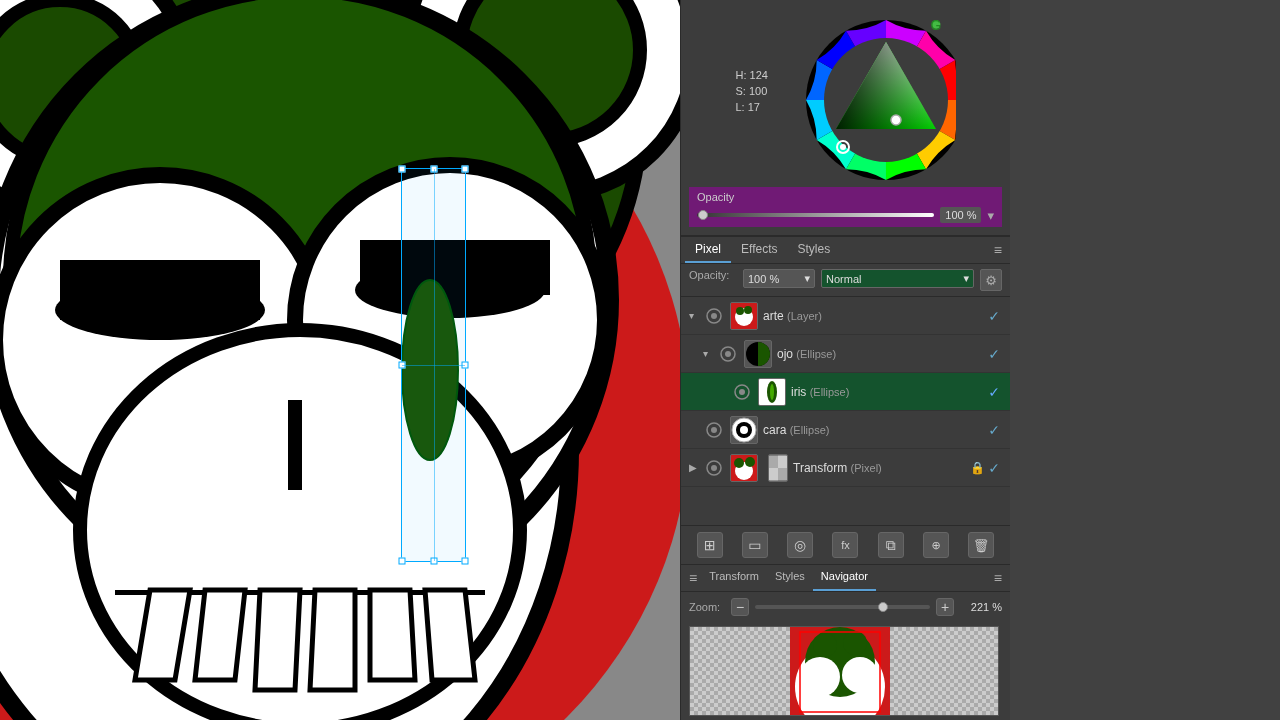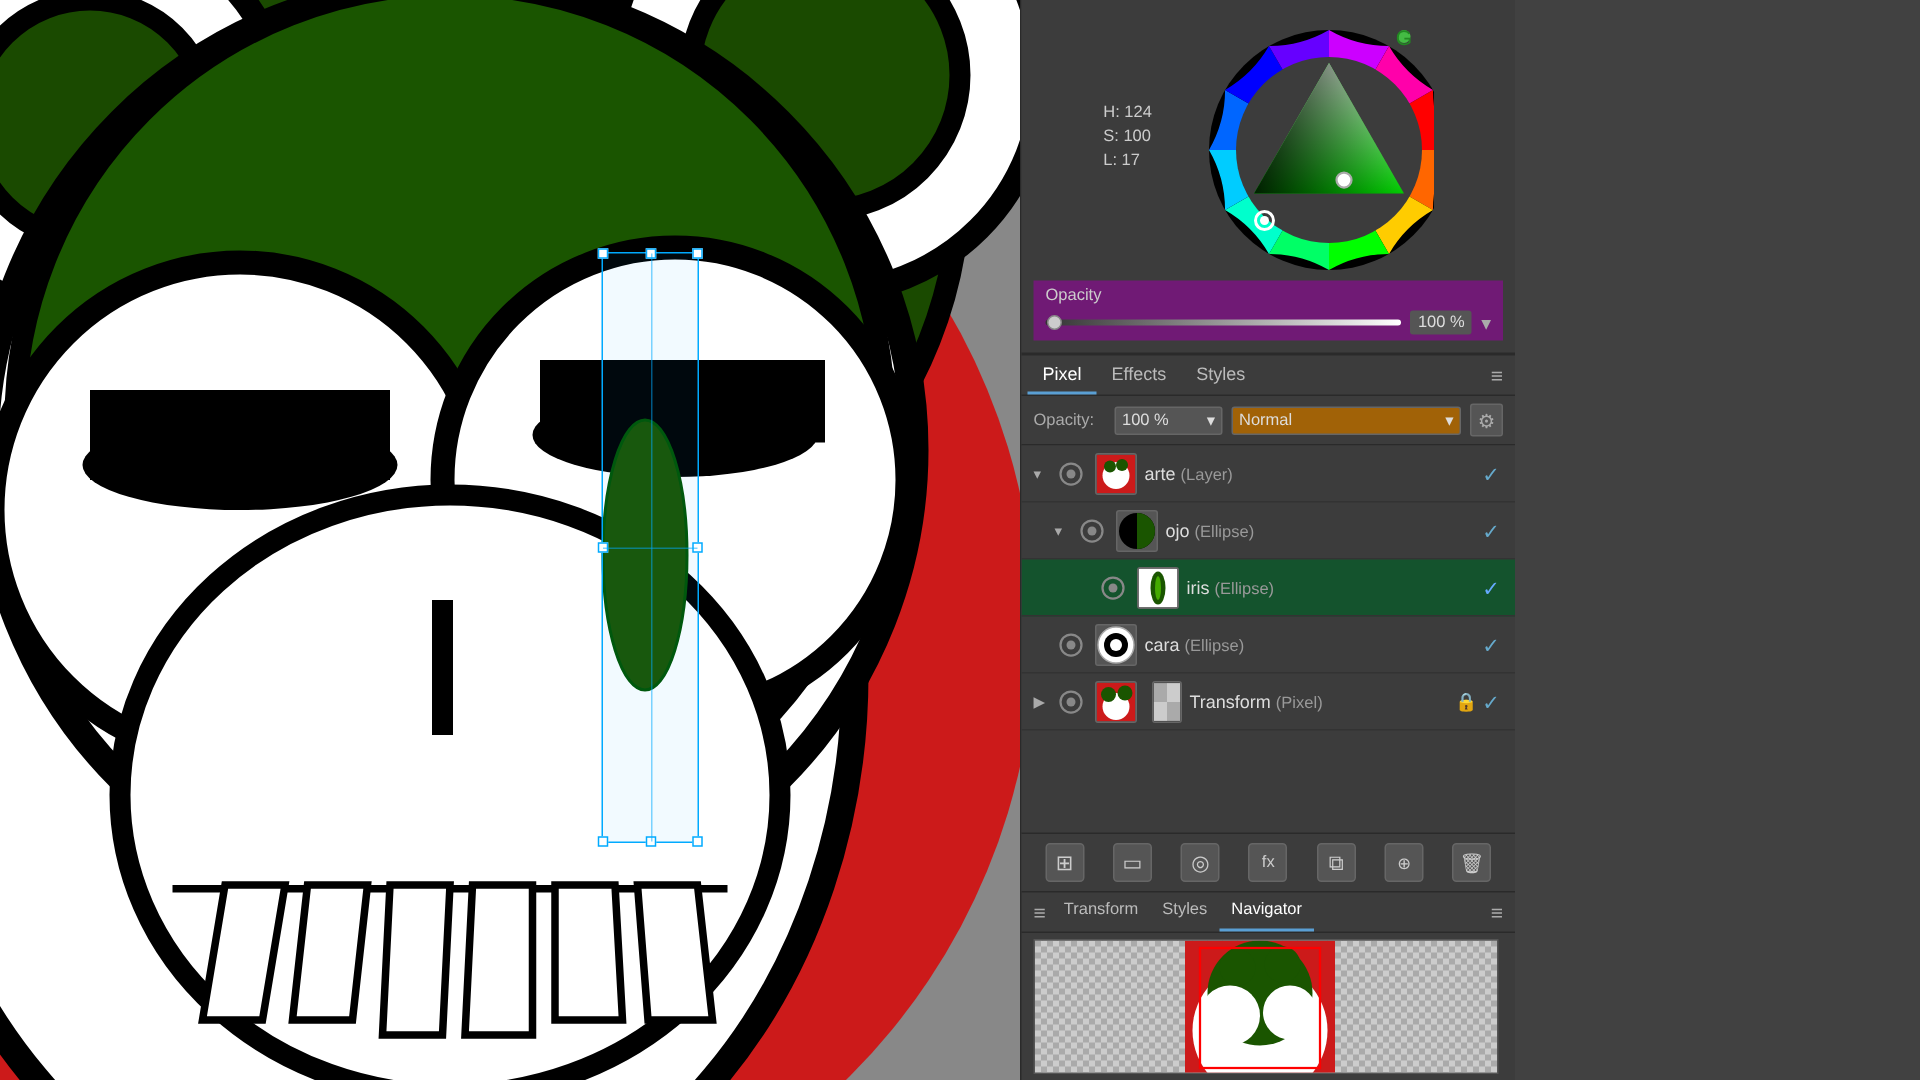--- a/index.html
+++ b/index.html
@@ -136,21 +136,21 @@
     }
 
     .tab.active {
       color: #fff;
       border-bottom: 2px solid #5a9fd4;
     }
 
     
     .layers-opacity-row {
       display: flex;
-      align-items: center;
+      align-items: flex-start;
       padding: 5px 8px;
       background: #3c3c3c;
       border-bottom: 1px solid #2a2a2a;
       gap: 6px;
     }
 
     .layers-opacity-label {
       font-size: 11px;
       color: #aaa;
       width: 48px;
@@ -160,21 +160,21 @@
       background: #555;
       border: 1px solid #666;
       color: #ddd;
       font-size: 11px;
       padding: 2px 4px;
       border-radius: 2px;
       width: 72px;
     }
 
     .blend-mode-select {
-      background: #a16207;
+      background: #14532d;
       border: 1px solid #666;
       color: #ddd;
       font-size: 11px;
       padding: 2px 4px;
       border-radius: 2px;
       flex: 1;
       display: flex;
       align-items: center;
       justify-content: space-between;
       cursor: pointer;
@@ -732,20 +732,29 @@
 
   <div class="bottom-tabs">
     <div style="font-size:14px;color:#aaa;padding:5px 4px;cursor:pointer;align-self:center;">≡</div>
     <div class="bottom-tab">Transform</div>
     <div class="bottom-tab">Styles</div>
     <div class="bottom-tab active">Navigator</div>
     <div style="flex:1;"></div>
     <div style="font-size:14px;color:#aaa;padding:5px 4px;cursor:pointer;">≡</div>
   </div>
 
+  <div class="zoom-row">
+    <span class="zoom-label">Zoom:</span>
+    <div class="zoom-btn">−</div>
+    <div class="zoom-slider">
+      <div class="zoom-thumb"></div>
+    </div>
+    <div class="zoom-btn">+</div>
+    <span class="zoom-value">221 %</span>
+  </div>
 
   <div class="navigator-thumb">
     
     <svg width="310" height="90" viewBox="0 0 310 90" xmlns="http://www.w3.org/2000/svg">
 
       <defs>
         <pattern id="checker" width="8" height="8" patternUnits="userSpaceOnUse">
           <rect width="4" height="4" fill="#aaa"></rect>
           <rect x="4" y="0" width="4" height="4" fill="#ccc"></rect>
           <rect x="0" y="4" width="4" height="4" fill="#ccc"></rect>

